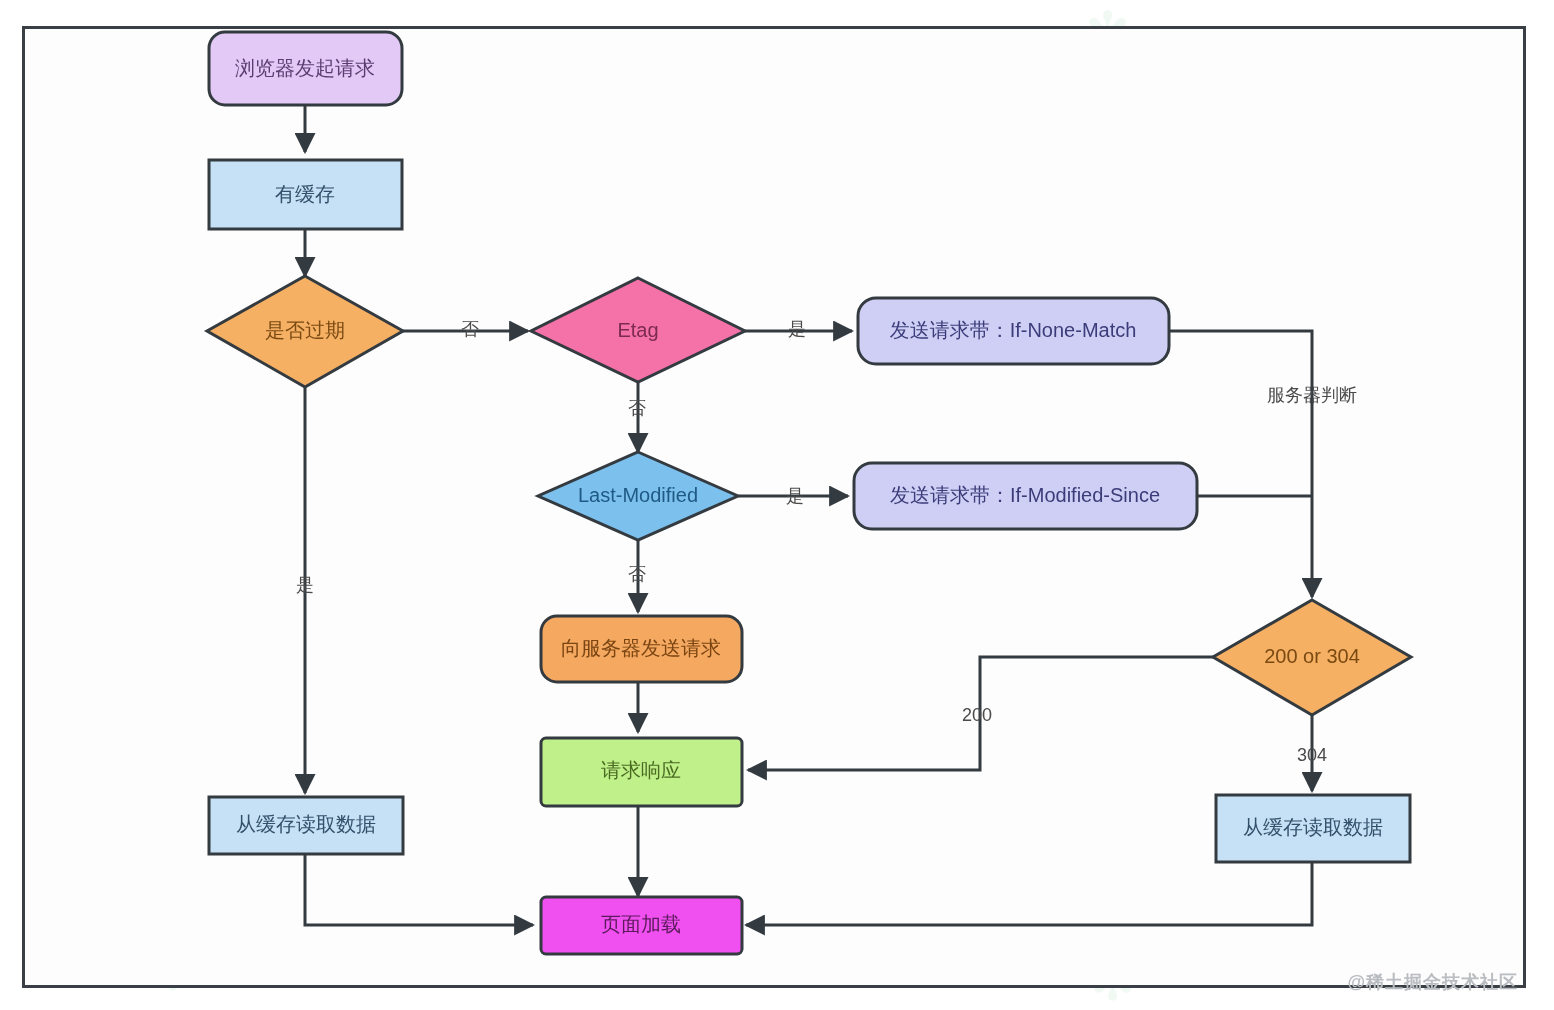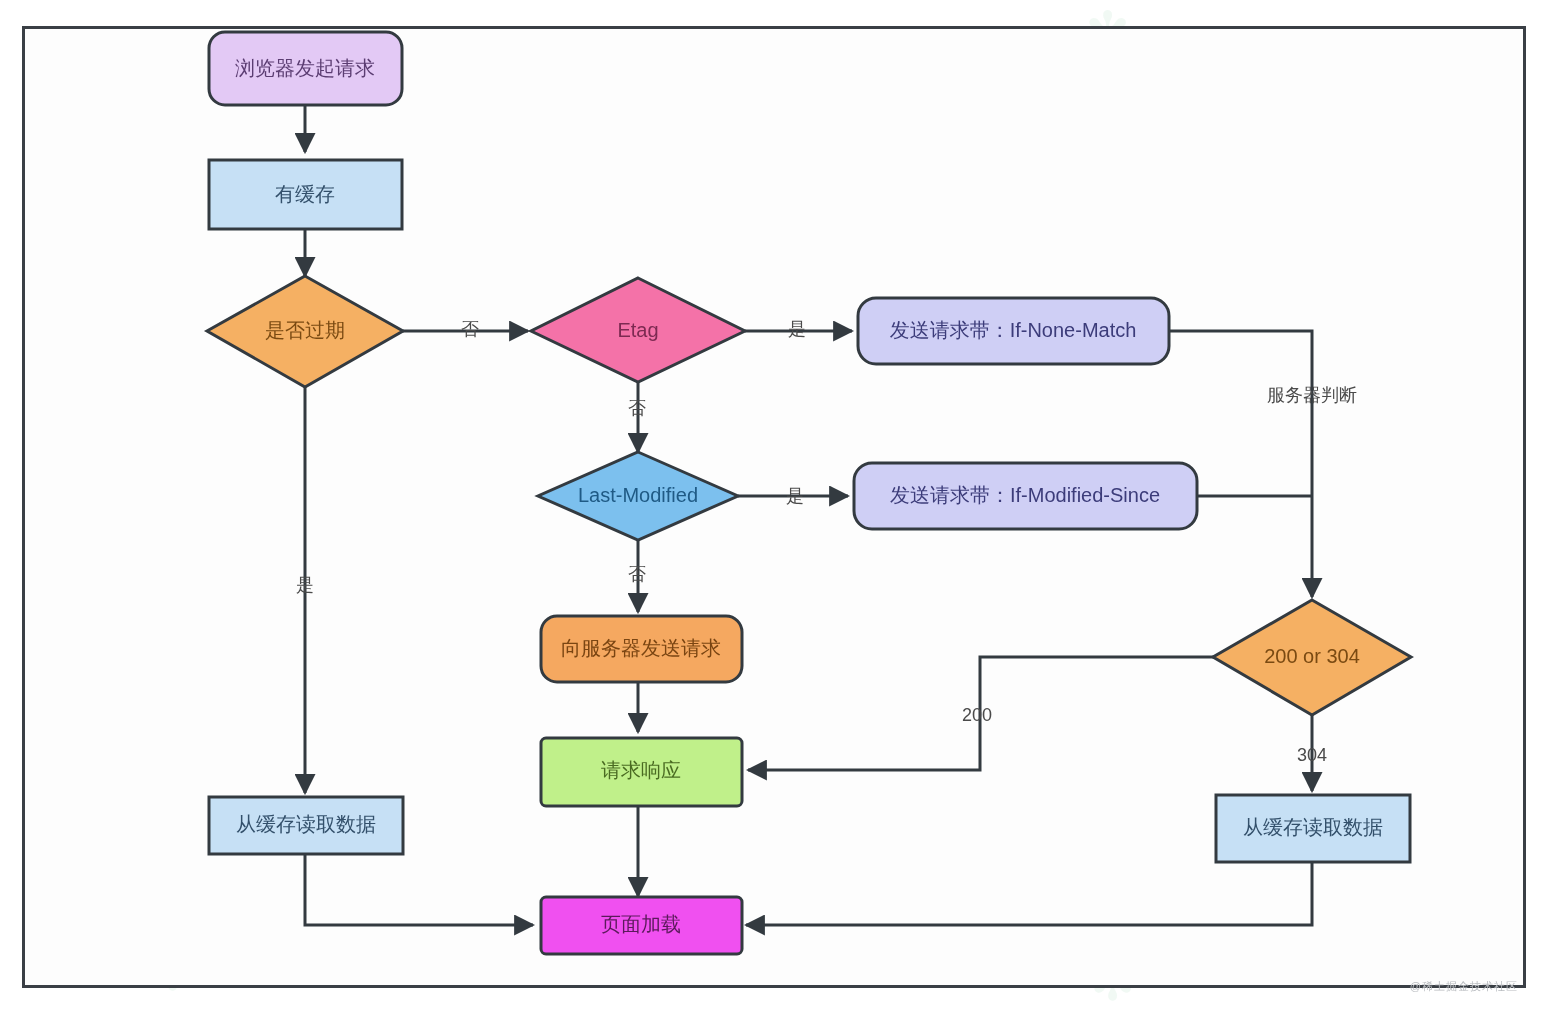--- a/index.html
+++ b/index.html
@@ -57,24 +57,25 @@
   }
   .shape {
     stroke: #333a40;
     stroke-width: 3;
   }
   .watermark-corner {
     position: absolute;
     right: 36px;
     bottom: 16px;
     font-family: "Liberation Sans", "DejaVu Sans", sans-serif;
-    font-size: 11px;
+    font-size: 18px;
     color: #b9bcc0;
     letter-spacing: 1px;
     user-select: none;
+    font-weight: bold;
   }
   .wm-big {
     position: absolute;
     font-family: "Liberation Serif", "DejaVu Serif", serif;
     color: rgba(120,130,140,0.055);
     font-size: 74px;
     font-weight: bold;
     white-space: nowrap;
     transform: rotate(-22deg);
     user-select: none;

